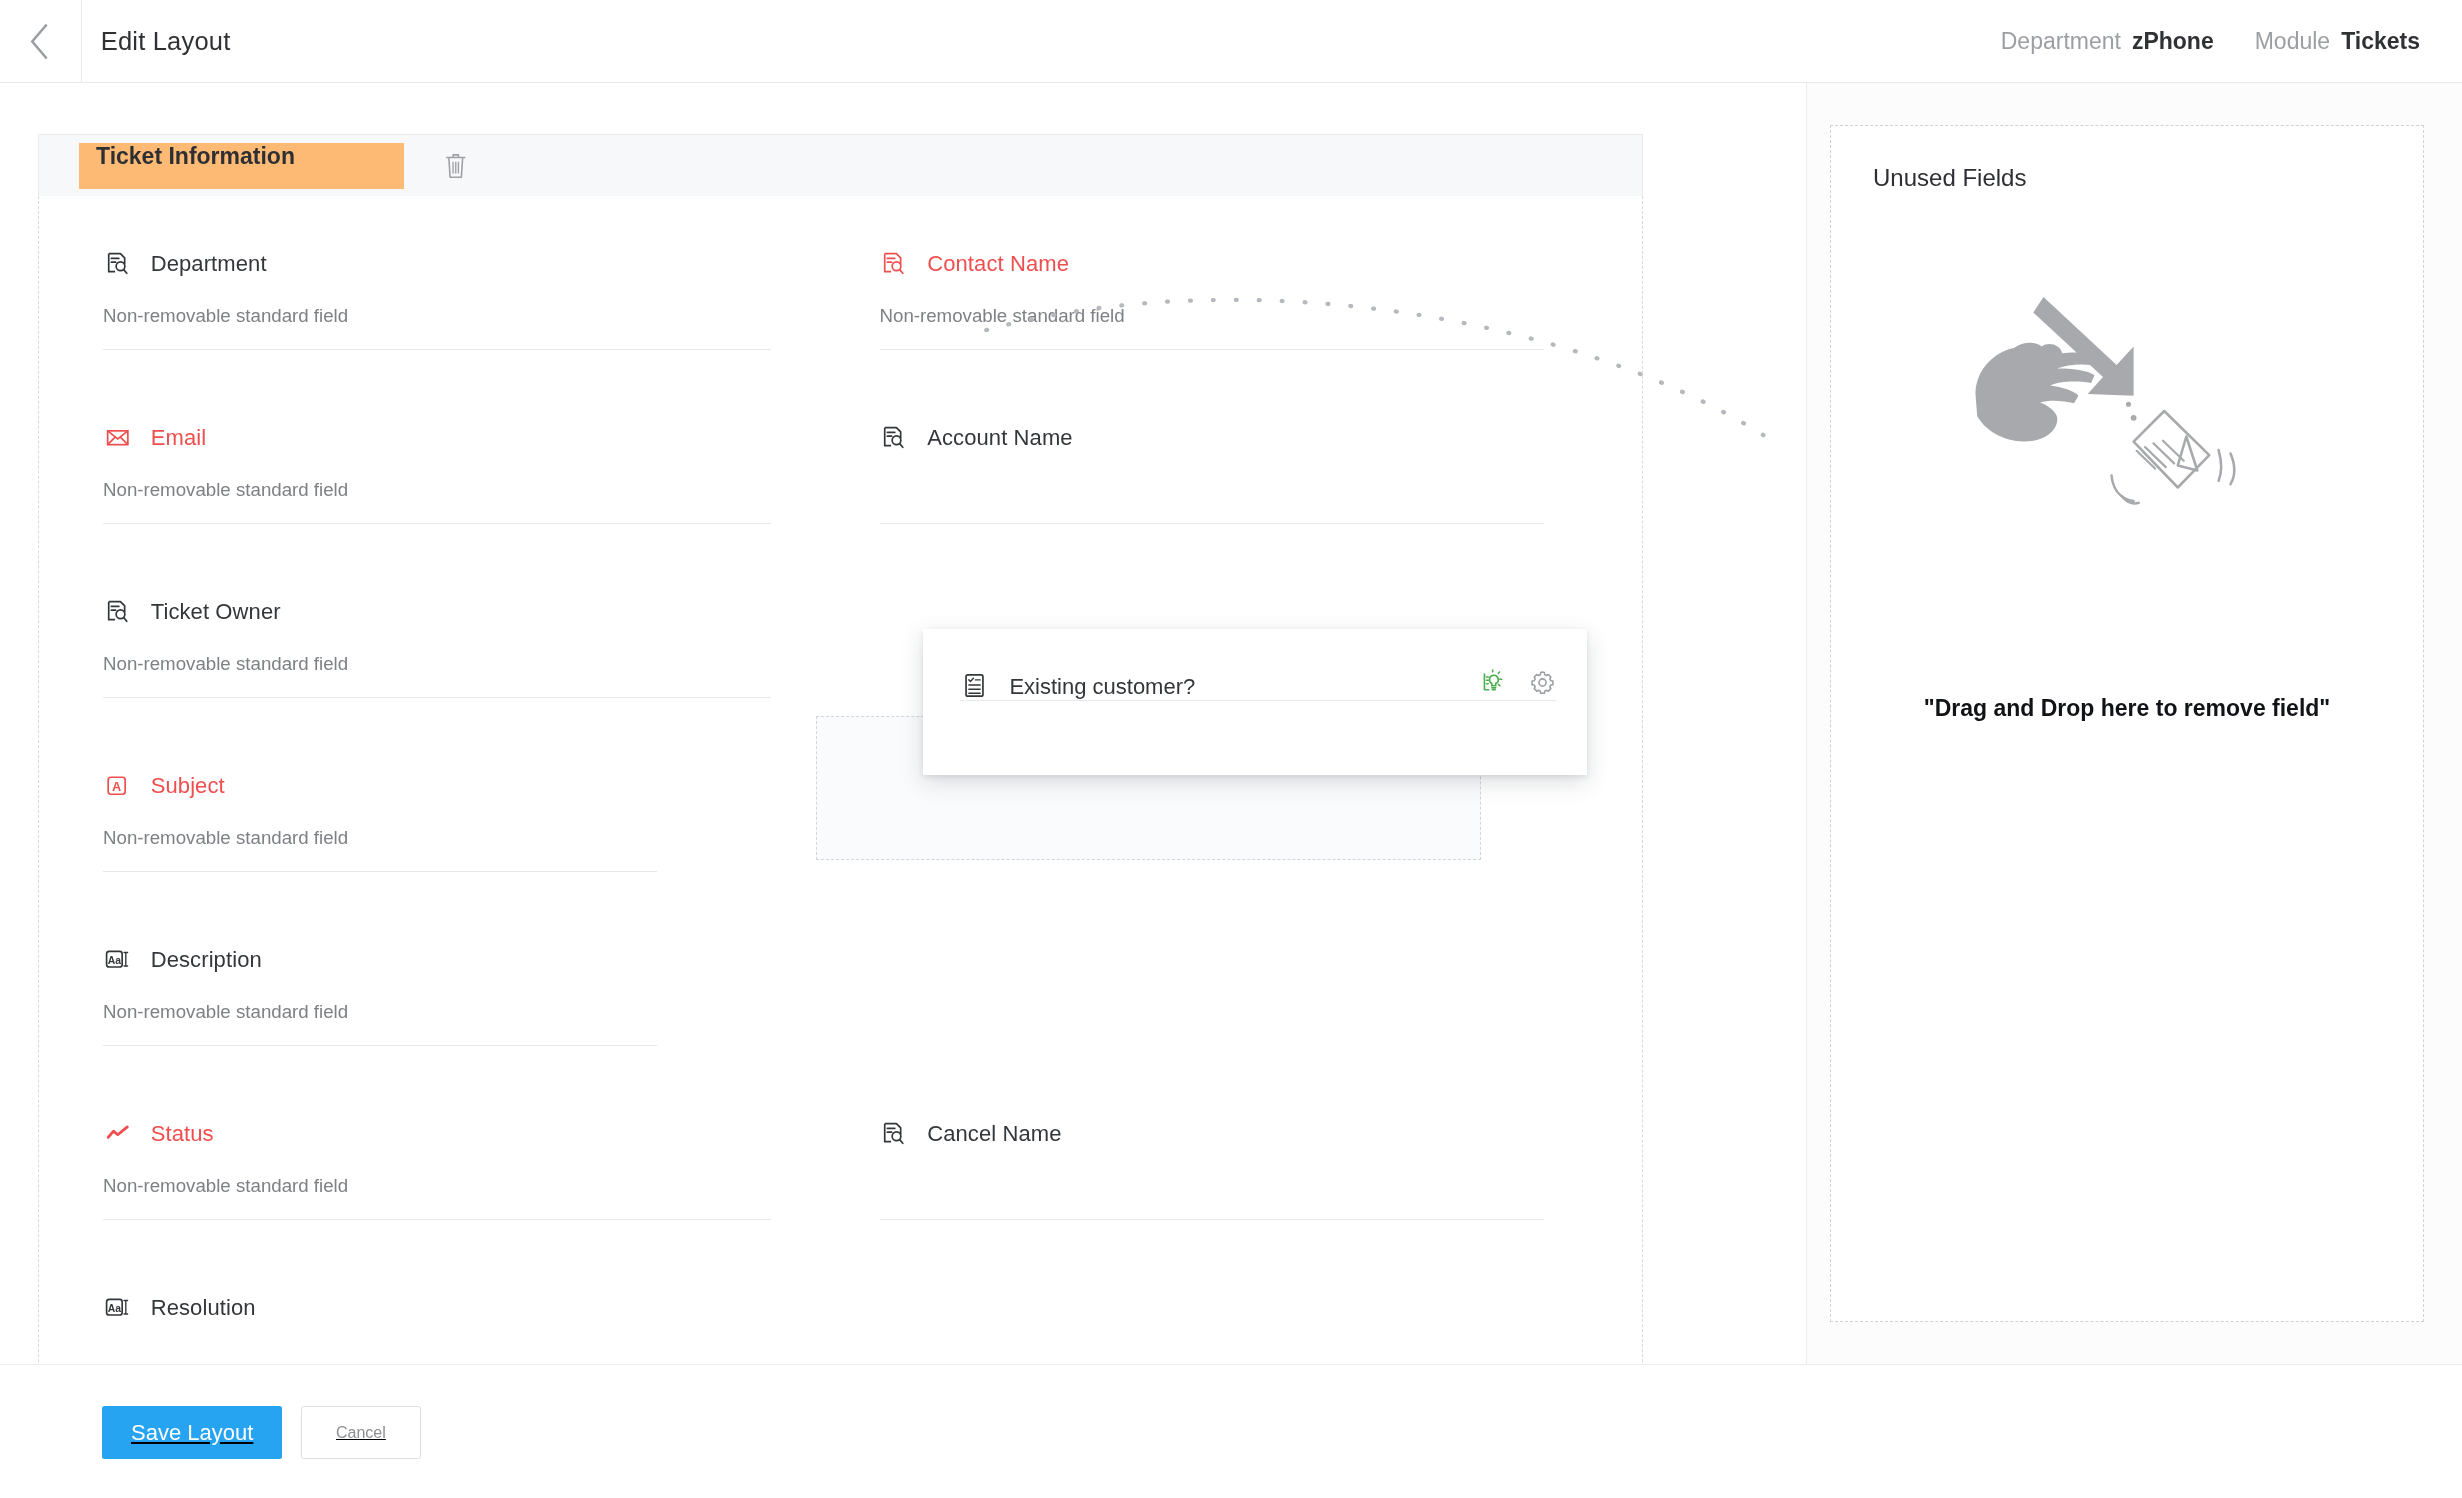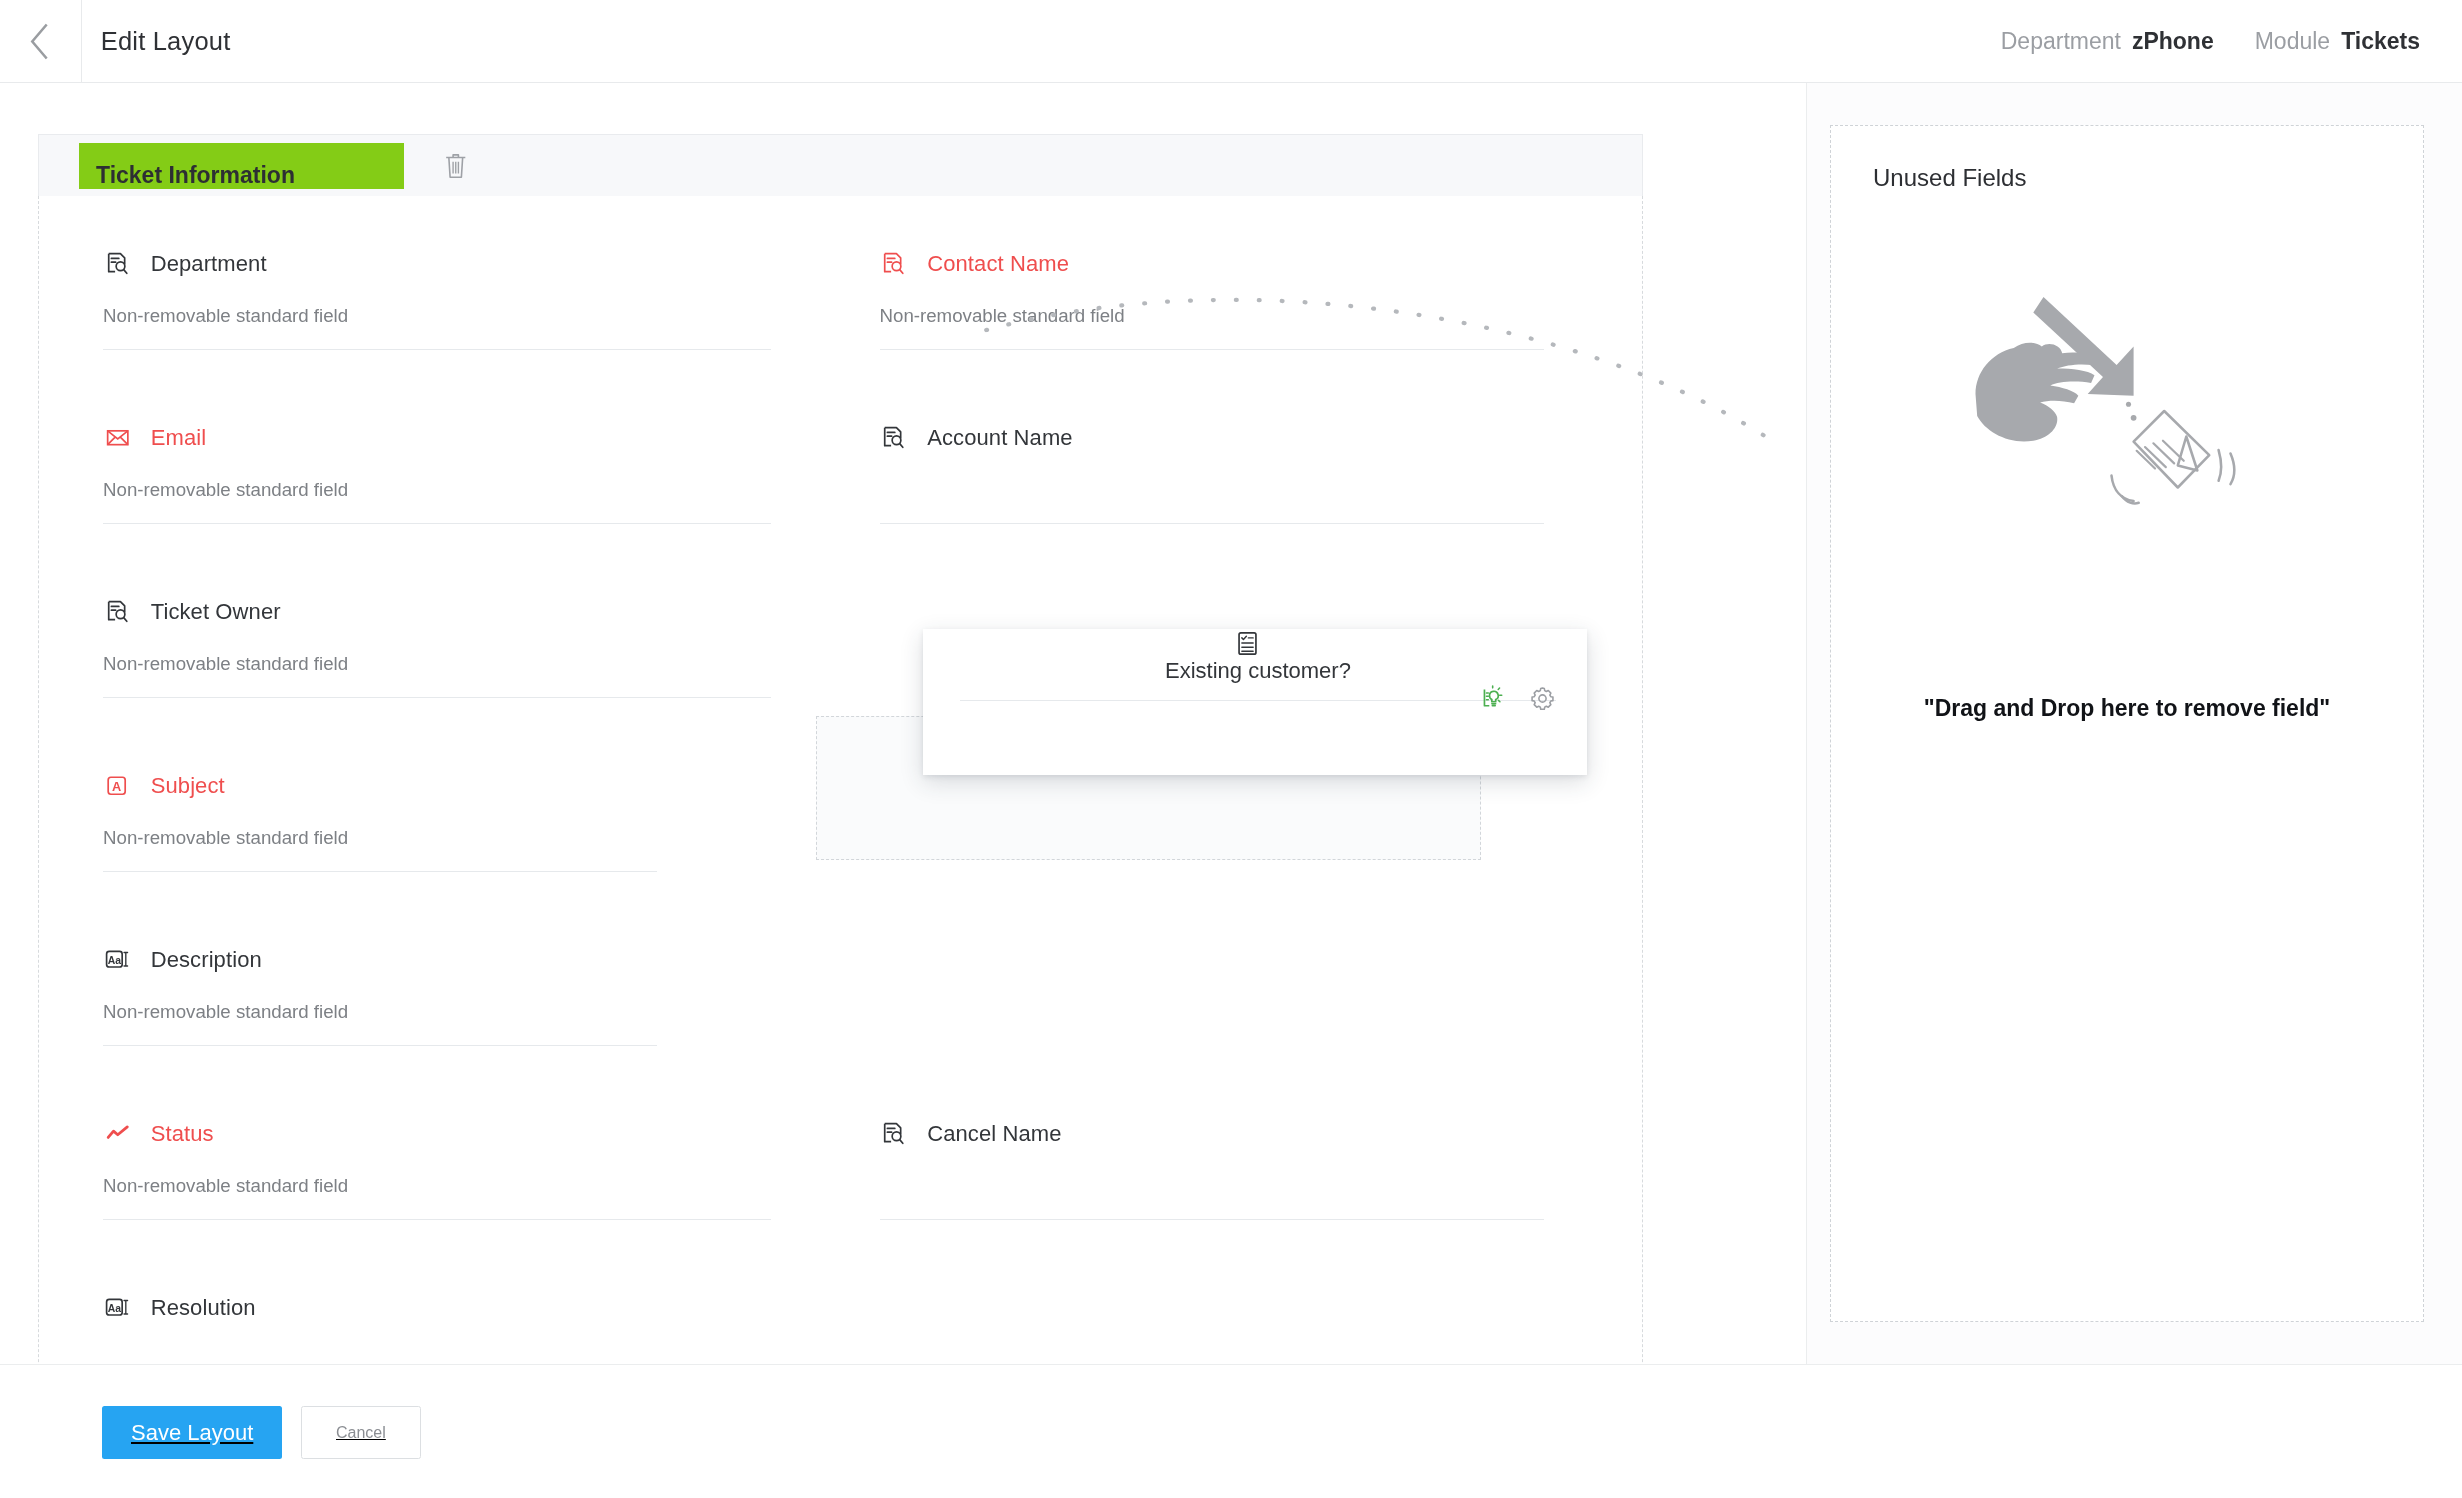--- a/index.html
+++ b/index.html
@@ -53,22 +53,22 @@
   .section {
     position: absolute; left: 38px; top: 51px; width: 1605px;
   }
   .section-head {
     height: 62px; background: #f7f8fa;
     border: 0.8px solid #e9ebee; border-bottom: none;
     display: flex; align-items: center;
   }
   .section-title-box {
     margin-left: 40px; height: 46px; min-width: 325px;
-    background: #84cc16;
-    display: flex; align-items: flex-end; padding: 0 17px;
+    background: #fdba74;
+    display: flex; align-items: flex-start; padding: 0 17px;
   }
   .section-title-box span { font-size: 23px; font-weight: bold; color: #2d2f33; }
   .trash-btn {
     margin-left: 32px; width: 39px; height: 39px;
     display: flex; align-items: center; justify-content: center;
     cursor: pointer;
   }
   .section-body {
     border-left: 1.7px dashed #d7dadd;
     border-right: 1.7px dashed #d7dadd;
@@ -104,21 +104,21 @@
 
   
   .drag-card {
     position: absolute; left: 923px; top: 546px;
     width: 664px; height: 146px;
     background: #ffffff;
     box-shadow: 0 6.8px 22px rgba(40,50,65,.16), 0 1.7px 5.1px rgba(40,50,65,.10);
     z-index: 40;
   }
   .drag-card .row {
-    display: flex; align-items: center; height: 71px; padding: 0 31px 0 37px; flex-direction: column;
+    display: flex; align-items: flex-end; height: 71px; padding: 0 31px 0 37px;
   }
   .drag-card .ficon { margin-right: 20.4px; }
   .drag-card .title { font-size: 22px; color: #33363a; }
   .drag-card .acts { margin-left: auto; display: flex; align-items: center; gap: 24px; }
   .drag-card .uline { margin: 0 31px 0 37px; border-bottom: 0.8px solid #e6e9ec; }
 
   
   .unused {
     position: absolute; left: 1830px; top: 42px;
     width: 594px; height: 1197px;

